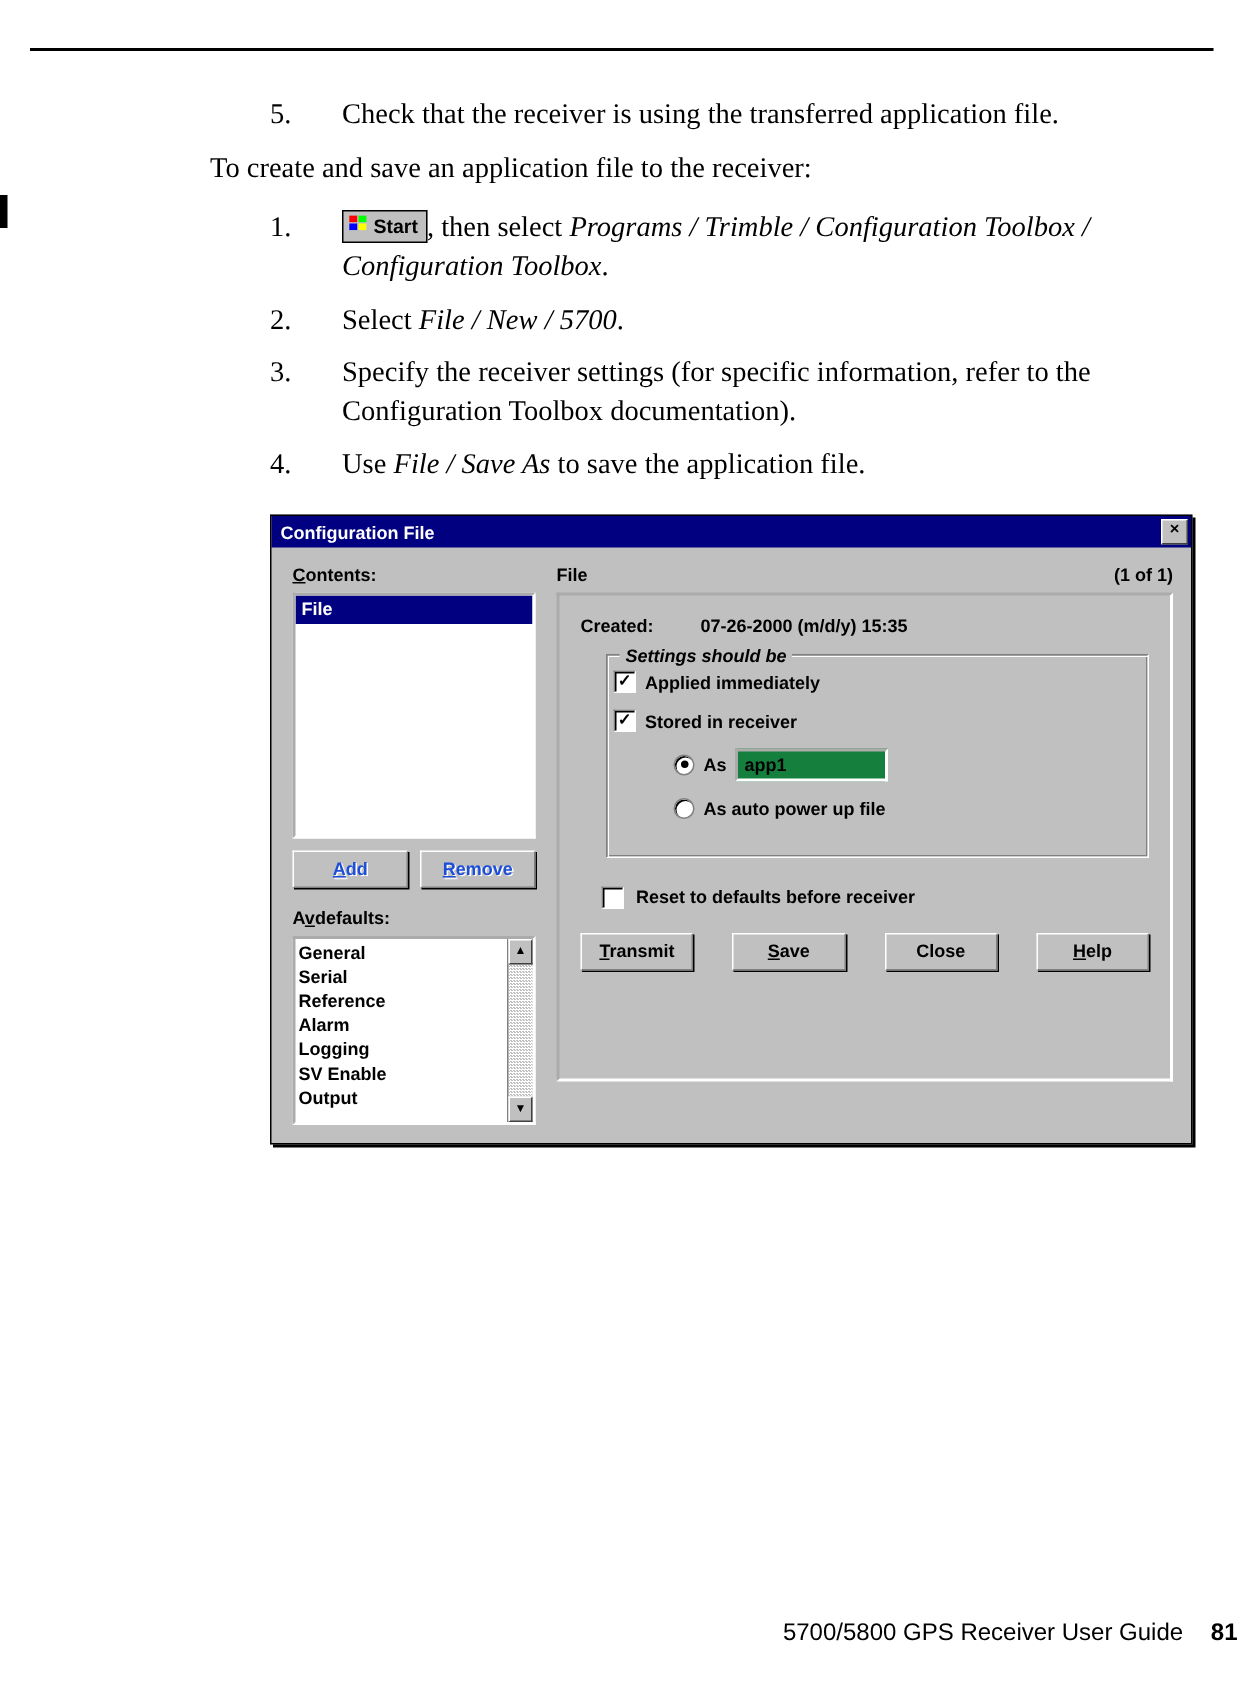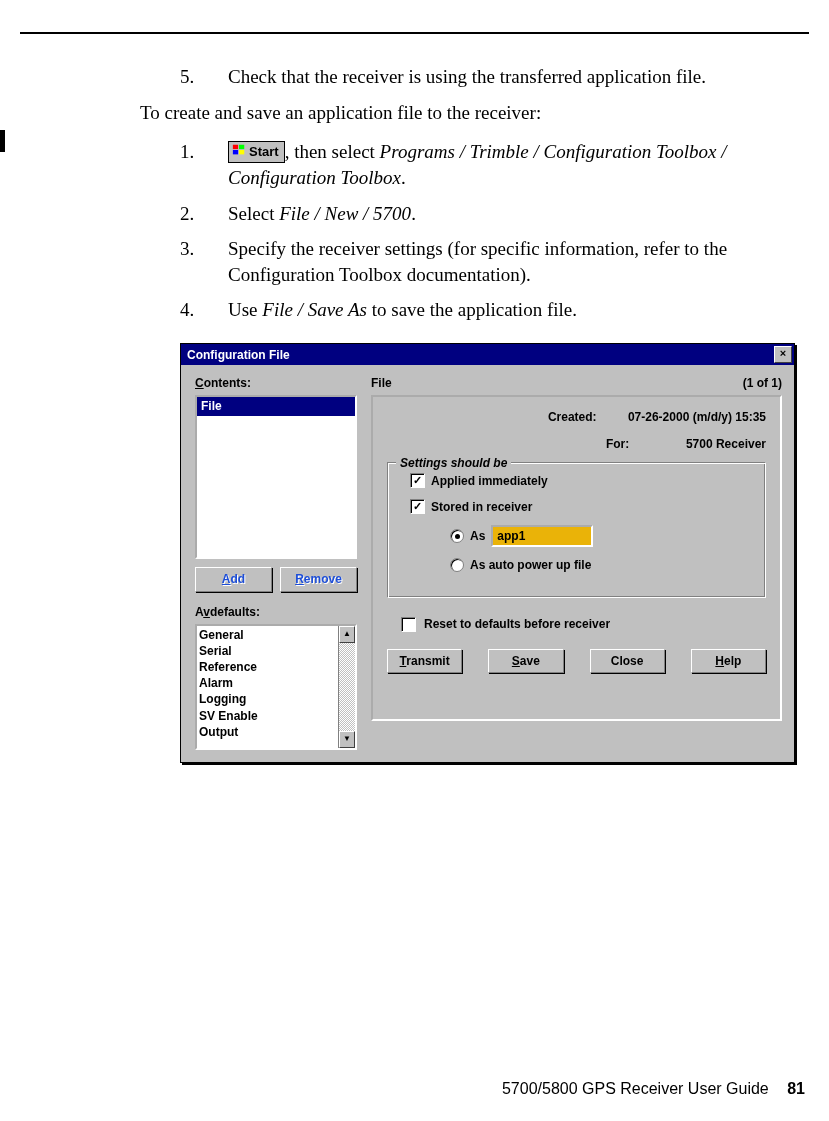--- a/index.html
+++ b/index.html
@@ -187,30 +187,31 @@
     font-weight: bold;
     margin-bottom: 4px;
   }
   .right-box {
     border: 2px inset #fff;
     background: #c0c0c0;
     padding: 12px 14px 14px 14px;
     height: 326px;
     box-sizing: border-box;
   }
-  .kv { display: flex; font-weight: bold; font-size: 12px; margin-bottom: 10px; justify-content: flex-end; }
+  .kv { display: flex; font-weight: bold; font-size: 12px; margin-bottom: 10px; }
   .kv .k { width: 80px; }
   .groupbox {
     border: 1px solid #808080;
     border-right-color: #fff;
     border-bottom-color: #fff;
     box-shadow: inset 1px 1px 0 #fff, inset -1px -1px 0 #808080;
-    padding: 10px 12px 14px 22px;
+    padding: 10px 12px 14px 4px;
     margin-top: 6px;
     position: relative;
+    margin-left: 17px;
   }
   .groupbox .legend {
     position: absolute;
     top: -8px;
     left: 8px;
     background: #c0c0c0;
     padding: 0 4px;
     font-weight: bold;
     font-style: italic;
   }
@@ -244,21 +245,21 @@
     background: #fff;
     border: 1px solid #808080;
     box-shadow: inset 1px 1px 0 #000;
     display: inline-flex;
     align-items: center;
     justify-content: center;
   }
   .rb .dot { width: 5px; height: 5px; background: #000; border-radius: 50%; }
   .txtin {
     border: 2px inset #fff;
-    background: #eab308;
+    background: #15803d;
     padding: 1px 4px;
     font-weight: bold;
     width: 90px;
     display: inline-block;
     font-size: 12px;
   }
   .indent2 { margin-left: 40px; }
   .reset-row {
     display: flex;
     align-items: center;
@@ -270,21 +271,21 @@
   .bottom-btns {
     display: flex;
     gap: 26px;
     margin-top: 16px;
   }
   .bottom-btns .w95btn { flex: 1; font-weight: bold; }
 
   .footer {
     position: absolute;
     bottom: 10px;
-    right: 24px;
+    right: 4px;
     font-family: Arial, Helvetica, sans-serif;
     font-size: 16px;
   }
   .footer .pnum { font-weight: bold; margin-left: 14px; }
 </style>
 </head>
 <body>
 
 <div class="page">
 
@@ -373,24 +374,20 @@
         <div class="col-right">
           <div class="right-header">
             <span>File</span>
             <span>(1 of 1)</span>
           </div>
           <div class="right-box">
             <div class="kv">
               <span class="k">Created:</span>
               <span>07-26-2000 (m/d/y) 15:35</span>
             </div>
-            <div class="kv">
-              <span class="k">For:</span>
-              <span>5700 Receiver</span>
-            </div>
 
             <div class="groupbox">
               <span class="legend">Settings should be</span>
               <div class="checkrow">
                 <span class="cb">✓</span>
                 <span>Applied immediately</span>
               </div>
               <div class="checkrow">
                 <span class="cb">✓</span>
                 <span>Stored in receiver</span>

